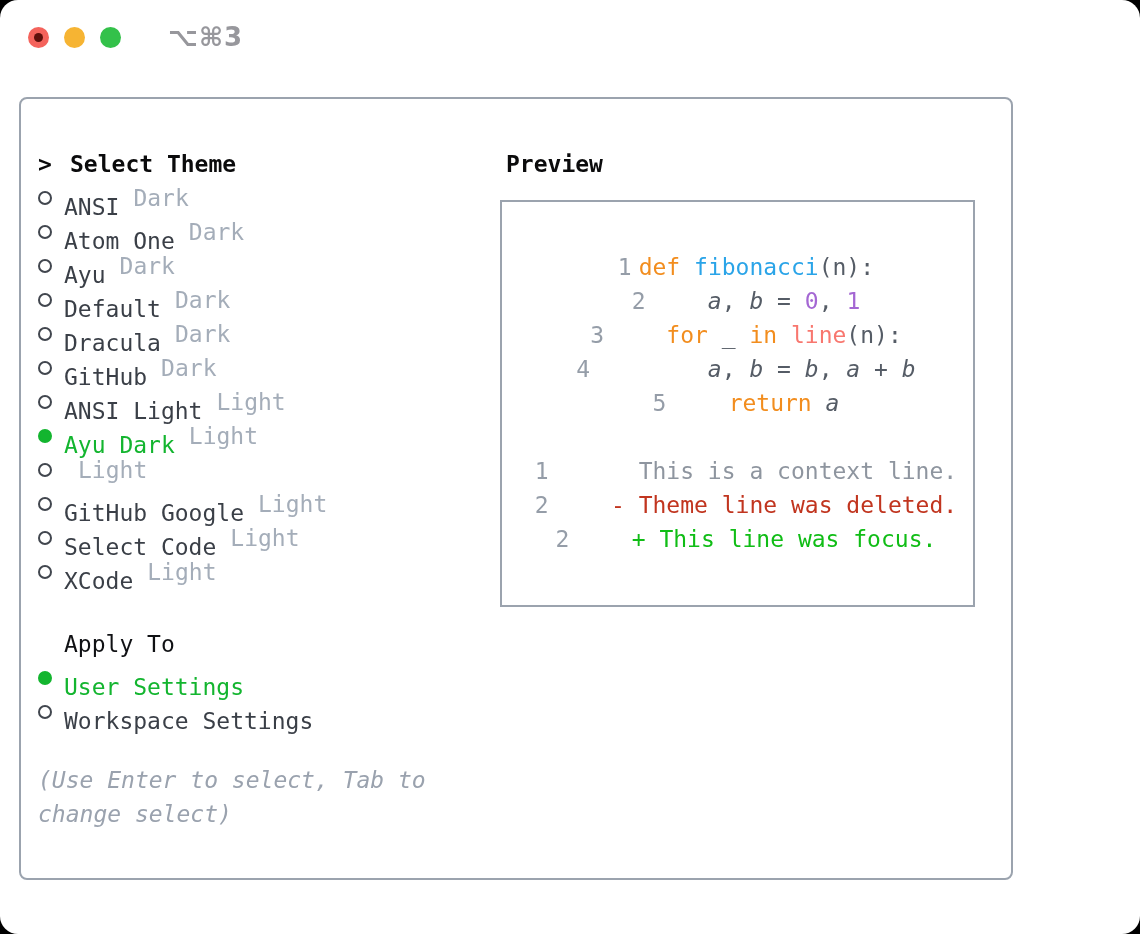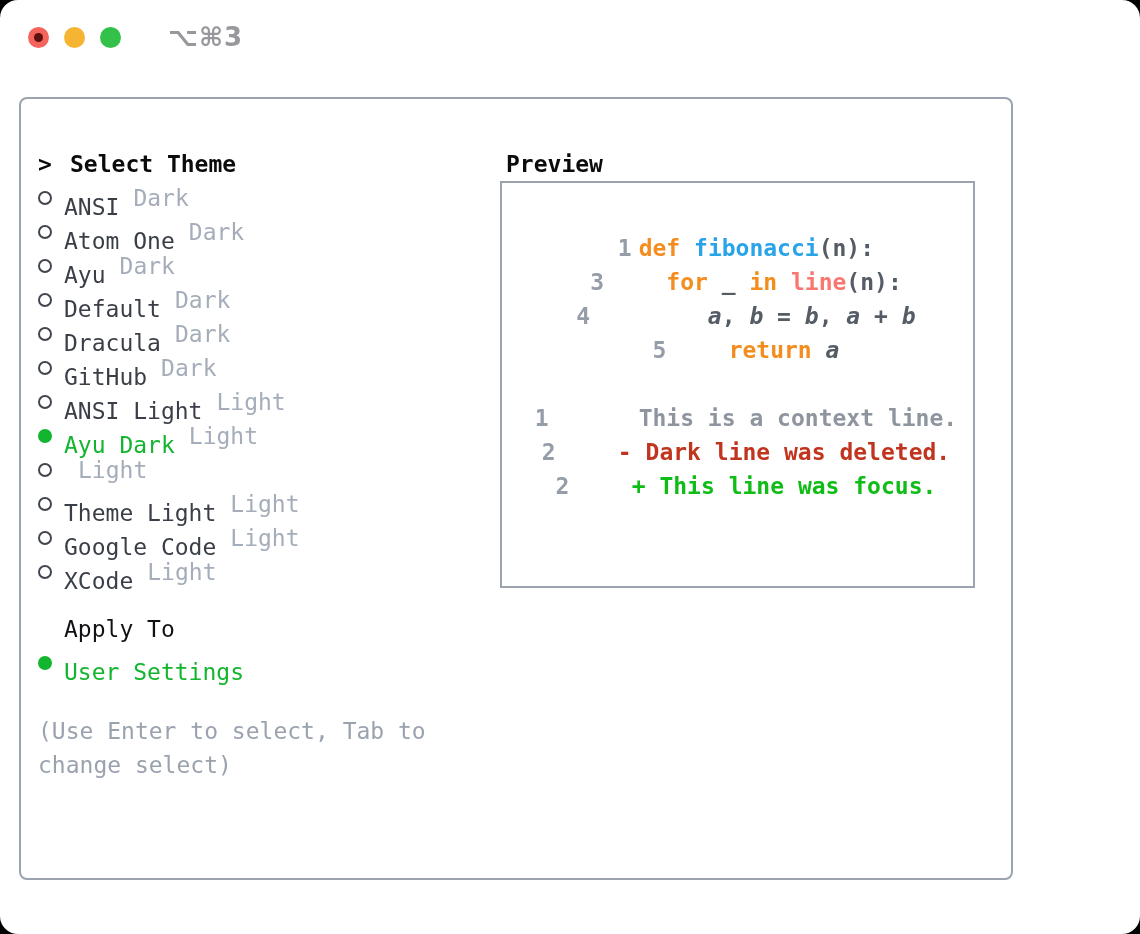--- a/index.html
+++ b/index.html
@@ -26,28 +26,28 @@
 
   .row{display:flex;align-items:center;height:34px;font-size:23px;color:var(--item-fg,#3a3f47);}
   .lead{flex:0 0 26px;display:flex;align-items:center;}
   .prompt{font-weight:bold;color:#0b0b0c;}
   .bullet{width:14px;height:14px;border-radius:50%;border:2px solid #41464e;box-sizing:border-box;}
   .bullet.filled{background:var(--accent-green,#13b52f);border-color:var(--accent-green,#13b52f);}
   .header-label{font-weight:bold;color:#0b0b0c;margin-left:6px;}
   .iname{color:var(--item-fg,#3a3f47);margin-top:18px;}
   .item.selected .iname{color:var(--accent-green,#13b52f);}
   .variant{color:var(--muted,#a4adb9);margin-left:14px;}
-  .apply-header{margin-top:23px;}
+  .apply-header{margin-top:38px;}
   .apply-header .hlabel{margin-left:26px;color:#101114;}
   .help{height:34px;display:flex;align-items:center;font-size:23px;color:var(--help,#9aa2ae);}
-  .help-block{margin-top:34px;}
+  .help-block{margin-top:34px;font-style:italic;}
 
   
-  .preview-box{width:475px;height:407px;box-sizing:border-box;
-               border:2px solid var(--border,#9ba3ae);padding:48px 0 4px 10px;overflow:hidden;background:#fff;font-weight:bold;}
+  .preview-box{margin-top:19px;width:475px;height:407px;box-sizing:border-box;
+               border:2px solid var(--border,#9ba3ae);padding:48px 0 4px 10px;overflow:hidden;background:#fff;}
   .pline{height:34px;line-height:34px;font-size:23px;white-space:pre;}
   .ln{display:inline-block;width:2ch;color:var(--line-number,#959da8);}
   .diff-block{margin-top:34px;}
   .tok.fg{color:var(--code-fg,#555c66);}
   .tok.kw{color:var(--keyword-orange,#f28d1e);}
   .tok.fn{color:var(--function-blue,#2aa4e8);}
   .tok.num{color:var(--number-purple,#a467d3);}
   .tok.bi{color:var(--builtin-coral,#f8776f);}
   .tok.var{color:var(--code-fg,#555c66);font-style:italic;}
   .tok.ctx{color:var(--context-gray,#8e959f);}
@@ -136,28 +136,28 @@
           <div class="row item">
             <span class="lead">
               <span class="bullet"></span>
             </span>
             <span class="variant">Light</span>
           </div>
           <div class="row item">
             <span class="lead">
               <span class="bullet"></span>
             </span>
-            <span class="iname">Theme Light</span>
-            <span class="variant">Light</span>
-          </div>
-          <div class="row item">
-            <span class="lead">
-              <span class="bullet"></span>
-            </span>
-            <span class="iname">Google Code</span>
+            <span class="iname">GitHub Google</span>
+            <span class="variant">Light</span>
+          </div>
+          <div class="row item">
+            <span class="lead">
+              <span class="bullet"></span>
+            </span>
+            <span class="iname">Select Code</span>
             <span class="variant">Light</span>
           </div>
           <div class="row item">
             <span class="lead">
               <span class="bullet"></span>
             </span>
             <span class="iname">XCode</span>
             <span class="variant">Light</span>
           </div>
         </div>
@@ -165,42 +165,49 @@
       <div class="row apply-header">
         <span class="hlabel">Apply To</span>
       </div>
 
       <div>
           <div class="row item selected">
             <span class="lead">
               <span class="bullet filled"></span>
             </span>
             <span class="iname">User Settings</span>
+          </div>
+          <div class="row item">
+            <span class="lead">
+              <span class="bullet"></span>
+            </span>
+            <span class="iname">Workspace Settings</span>
           </div>
         </div>
 
       <div class="help-block">
         <div class="help">(Use Enter to select, Tab to</div>
         <div class="help">change select)</div>
       </div>
     </div>
 
     <div class="right-col">
       <div class="row header-row">
         <span class="header-label">Preview</span>
       </div>
       <div class="preview-box">
         <div>
             <div class="pline"><span class="ln">1</span><span class="tok kw">def</span><span class="tok fg"> </span><span class="tok fn">fibonacci</span><span class="tok fg">(n):</span></div>
+            <div class="pline"><span class="ln">2</span><span class="tok fg">    </span><span class="tok var">a</span><span class="tok fg">, </span><span class="tok var">b</span><span class="tok fg"> = </span><span class="tok num">0</span><span class="tok fg">, </span><span class="tok num">1</span></div>
             <div class="pline"><span class="ln">3</span><span class="tok fg">    </span><span class="tok kw">for</span><span class="tok fg"> _ </span><span class="tok kw">in</span><span class="tok fg"> </span><span class="tok bi">line</span><span class="tok fg">(n):</span></div>
             <div class="pline"><span class="ln">4</span><span class="tok fg">        </span><span class="tok var">a</span><span class="tok fg">, </span><span class="tok var">b</span><span class="tok fg"> = </span><span class="tok var">b</span><span class="tok fg">, </span><span class="tok var">a</span><span class="tok fg"> + </span><span class="tok var">b</span></div>
             <div class="pline"><span class="ln">5</span><span class="tok fg">    </span><span class="tok kw">return</span><span class="tok fg"> </span><span class="tok var">a</span></div>
           </div>
         <div class="diff-block">
             <div class="pline"><span class="ln">1</span><span class="tok ctx">      This is a context line.</span></div>
-            <div class="pline"><span class="ln">2</span><span class="tok del">    - Dark line was deleted.</span></div>
+            <div class="pline"><span class="ln">2</span><span class="tok del">    - Theme line was deleted.</span></div>
             <div class="pline"><span class="ln">2</span><span class="tok add">    + This line was focus.</span></div>
           </div>
       </div>
     </div>
 
   </div>
 </div>
 
 </body></html>

